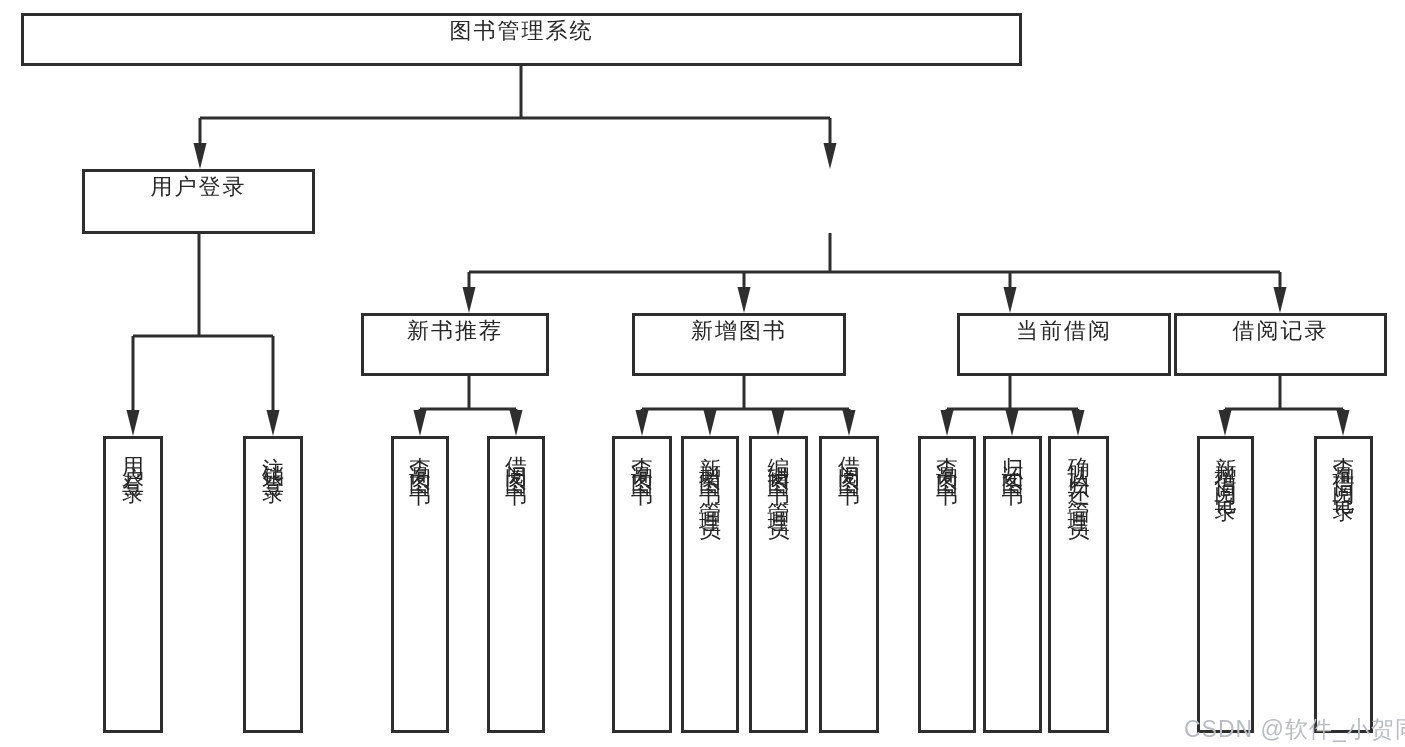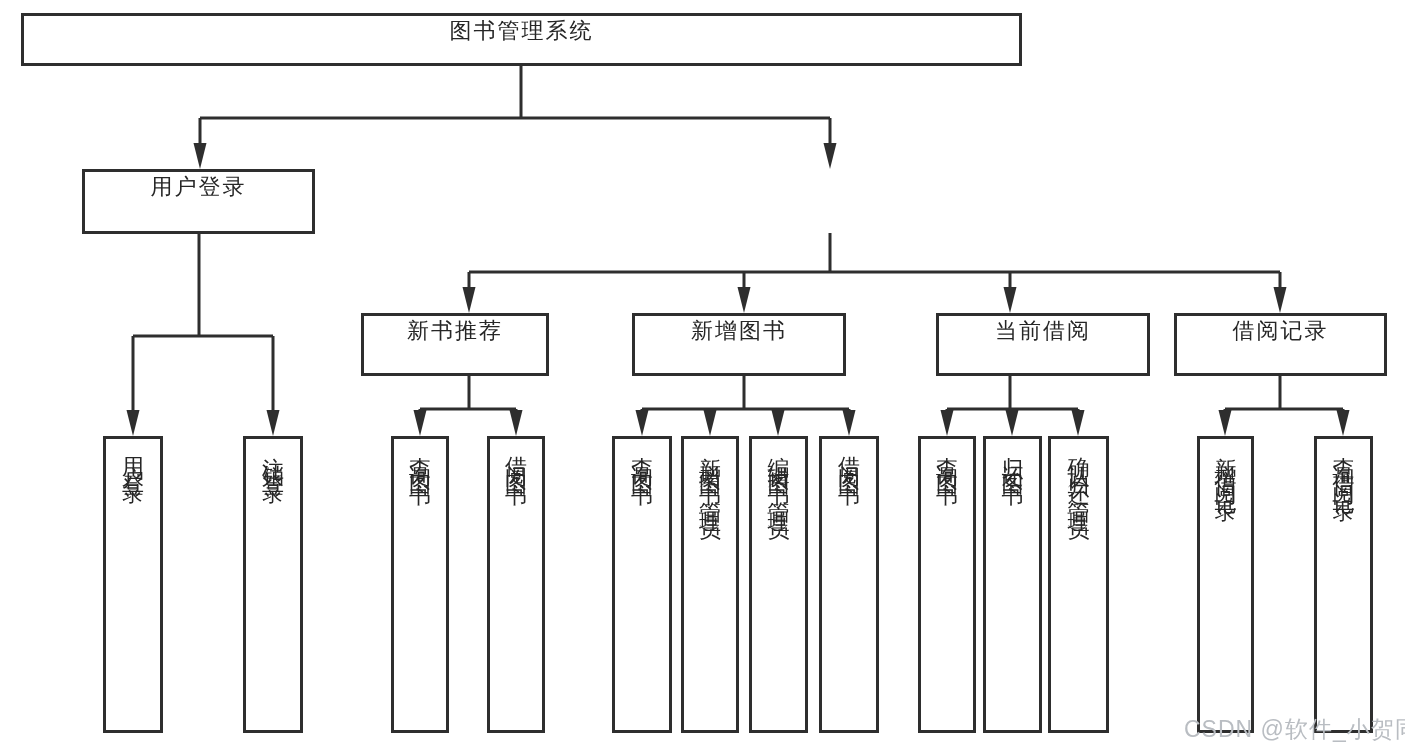--- a/index.html
+++ b/index.html
@@ -75,21 +75,21 @@
   <div class="box" style="left:82px;top:169px;width:233px;height:65px">
     <span class="hlabel">用户登录</span>
   </div>
 
   <div class="box" style="left:361px;top:313px;width:188px;height:63px">
     <span class="hlabel">新书推荐</span>
   </div>
   <div class="box" style="left:632px;top:313px;width:214px;height:63px">
     <span class="hlabel">新增图书</span>
   </div>
-  <div class="box" style="left:936px;top:313px;width:214px;height:63px">
+  <div class="box" style="left:957px;top:313px;width:214px;height:63px">
     <span class="hlabel">当前借阅</span>
   </div>
   <div class="box" style="left:1174px;top:313px;width:213px;height:63px">
     <span class="hlabel">借阅记录</span>
   </div>
 
   <div class="box leaf" style="left:103px;top:436px;width:60px;height:297px">
     <span>用户登录</span>
   </div>
   <div class="box leaf" style="left:243px;top:436px;width:60px;height:297px">

